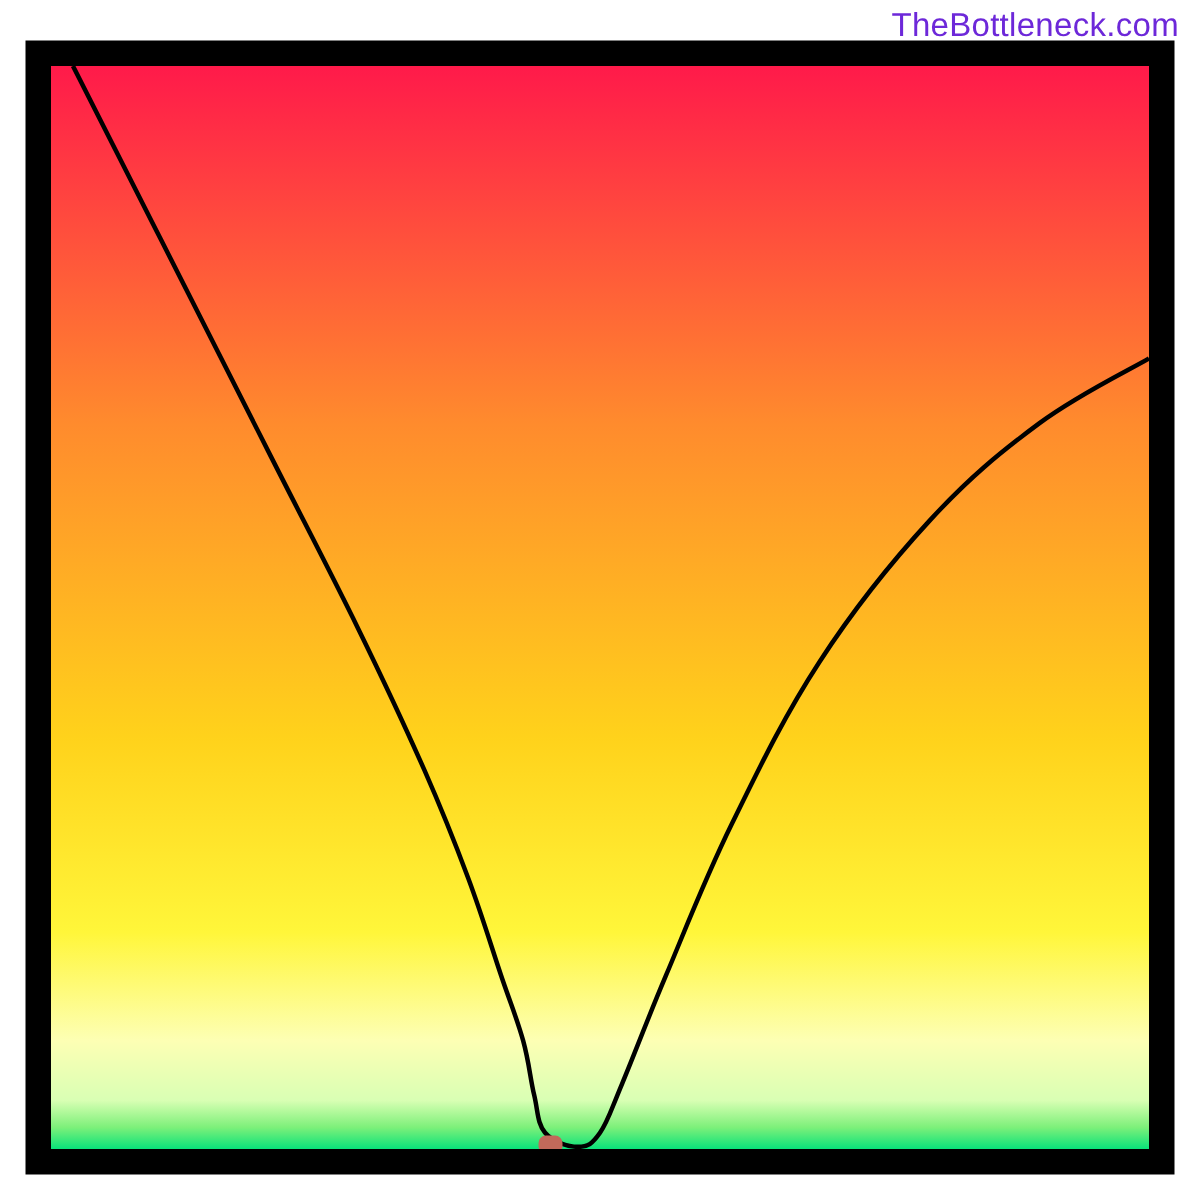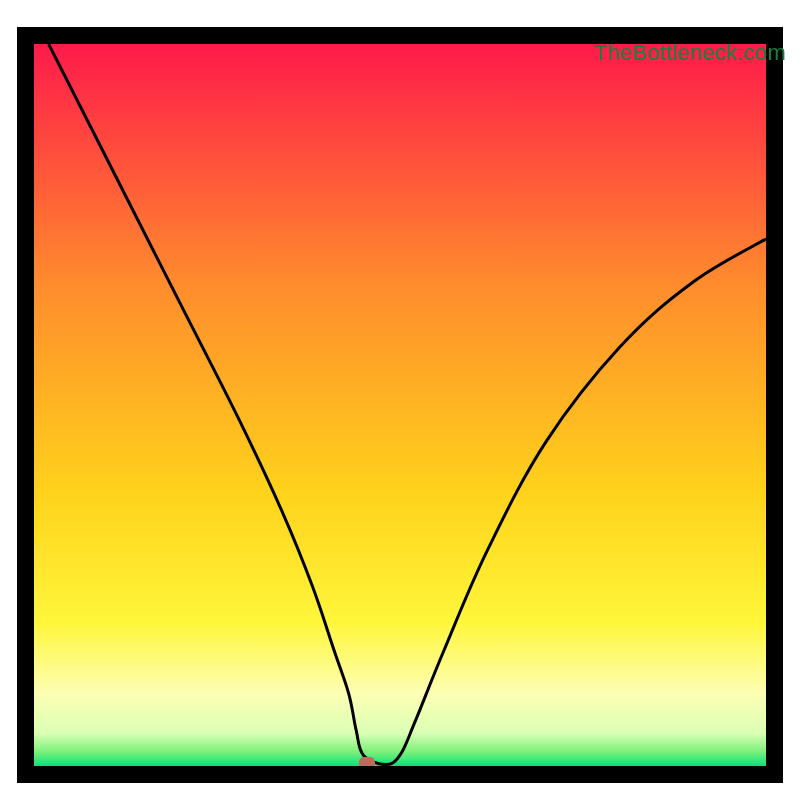--- a/index.html
+++ b/index.html
@@ -14,26 +14,25 @@
   .container {
     position: relative;
     width: 800px;
     height: 800px;
     background: #ffffff;
   }
   .watermark {
     position: absolute;
     top: 4px;
     right: 14px;
-    color: #15803d;
+    color: #6d28d9;
     font-size: 22px;
     font-weight: 500;
     letter-spacing: 0.2px;
     z-index: 30;
-    margin-top: 36px;
   }
   .outer-frame {
     position: absolute;
     left: 17px;
     top: 27px;
     width: 766px;
     height: 756px;
     background: #000000;
     z-index: 1;
   }

